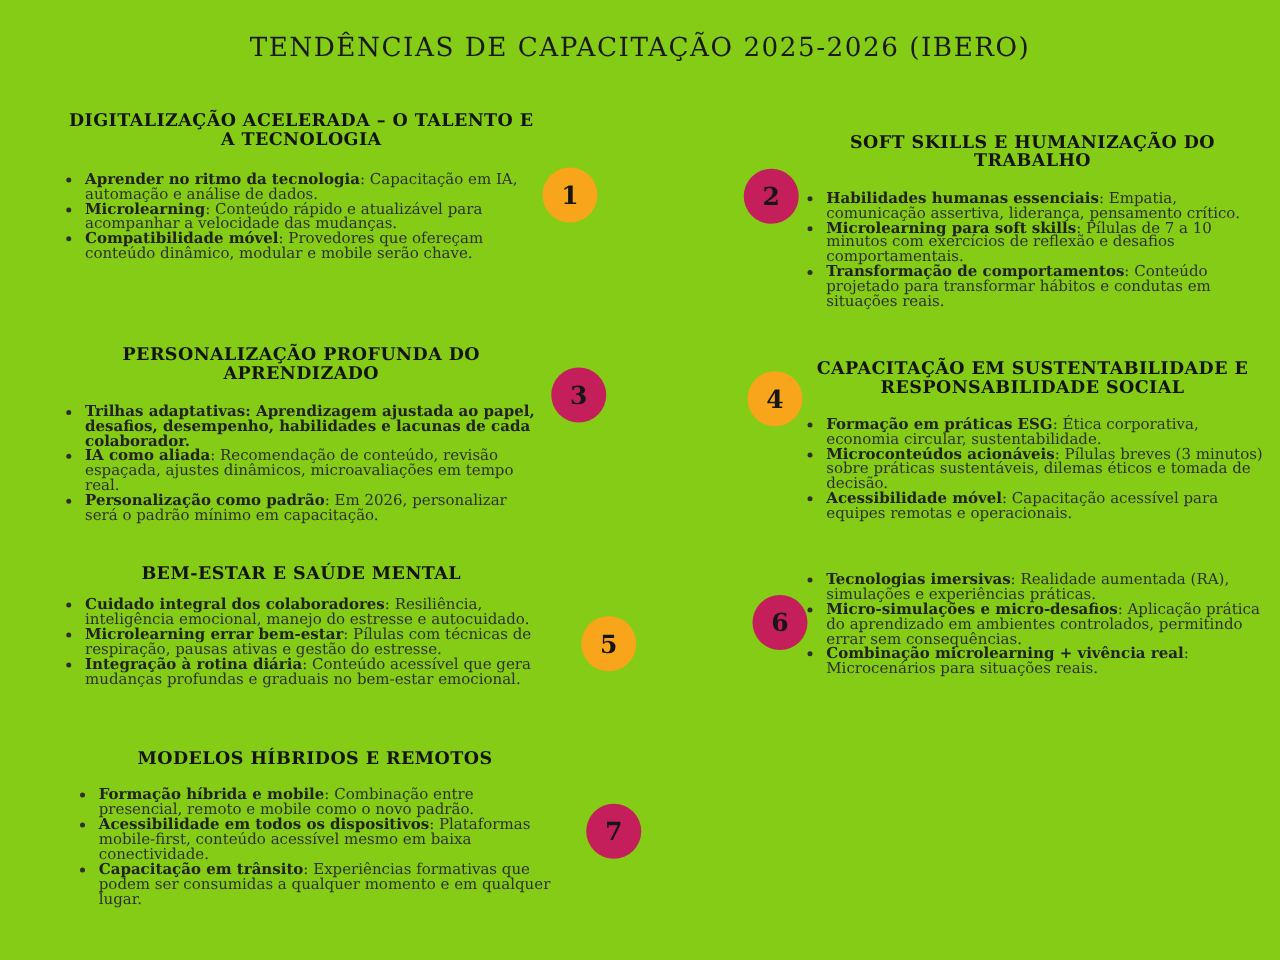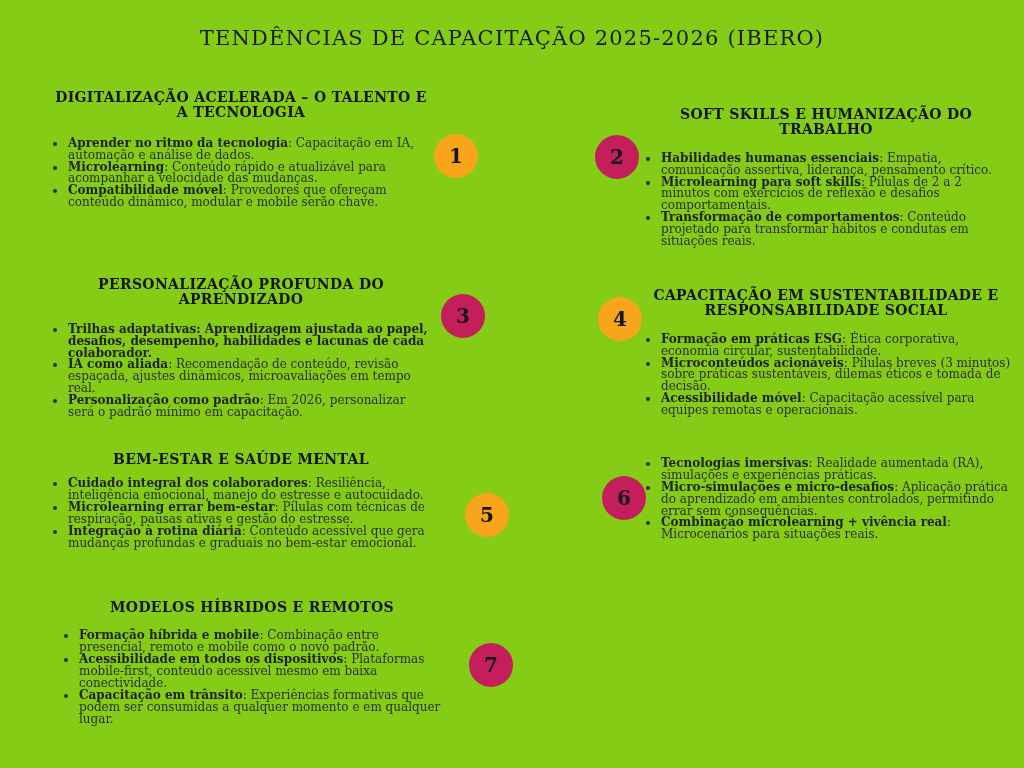--- a/index.html
+++ b/index.html
@@ -66,21 +66,21 @@
       <li><b>Aprender no ritmo da tecnologia</b><span>: Capacitação em IA, automação e análise de dados.</span></li>
       <li><b>Microlearning</b><span>: Conteúdo rápido e atualizável para acompanhar a velocidade das mudanças.</span></li>
       <li><b>Compatibilidade móvel</b><span>: Provedores que ofereçam conteúdo dinâmico, modular e mobile serão chave.</span></li>
     </ul>
   </section>
 
   <section class="sec s2">
     <h2>SOFT SKILLS E HUMANIZAÇÃO DO TRABALHO</h2>
     <ul>
       <li><b>Habilidades humanas essenciais</b><span>: Empatia, comunicação assertiva, liderança, pensamento crítico.</span></li>
-      <li><b>Microlearning para soft skills</b><span>: Pílulas de 2 a 2 minutos com exercícios de reflexão e desafios comportamentais.</span></li>
+      <li><b>Microlearning para soft skills</b><span>: Pílulas de 7 a 10 minutos com exercícios de reflexão e desafios comportamentais.</span></li>
       <li><b>Transformação de comportamentos</b><span>: Conteúdo projetado para transformar hábitos e condutas em situações reais.</span></li>
     </ul>
   </section>
 
   <section class="sec s3">
     <h2>PERSONALIZAÇÃO PROFUNDA DO APRENDIZADO</h2>
     <ul>
       <li><b>Trilhas adaptativas: Aprendizagem ajustada ao papel, desafios, desempenho, habilidades e lacunas de cada colaborador.</b><span></span></li>
       <li><b>IA como aliada</b><span>: Recomendação de conteúdo, revisão espaçada, ajustes dinâmicos, microavaliações em tempo real.</span></li>
       <li><b>Personalização como padrão</b><span>: Em 2026, personalizar será o padrão mínimo em capacitação.</span></li>

